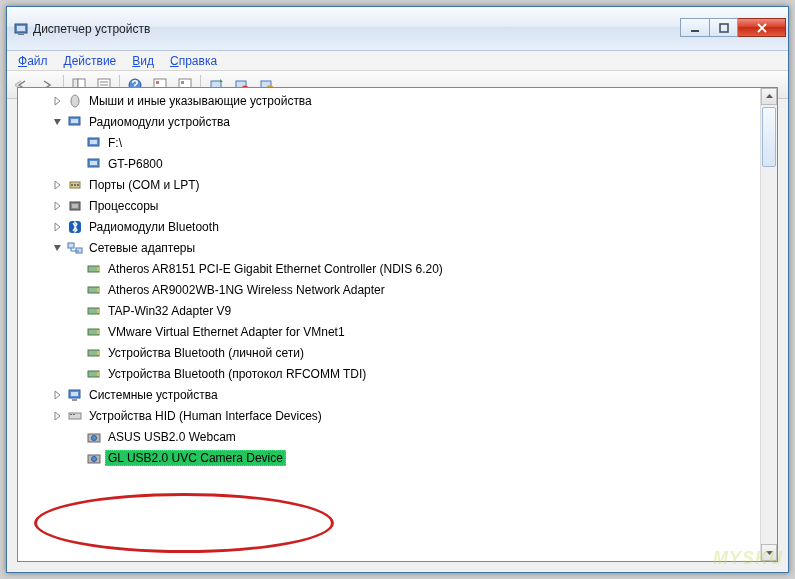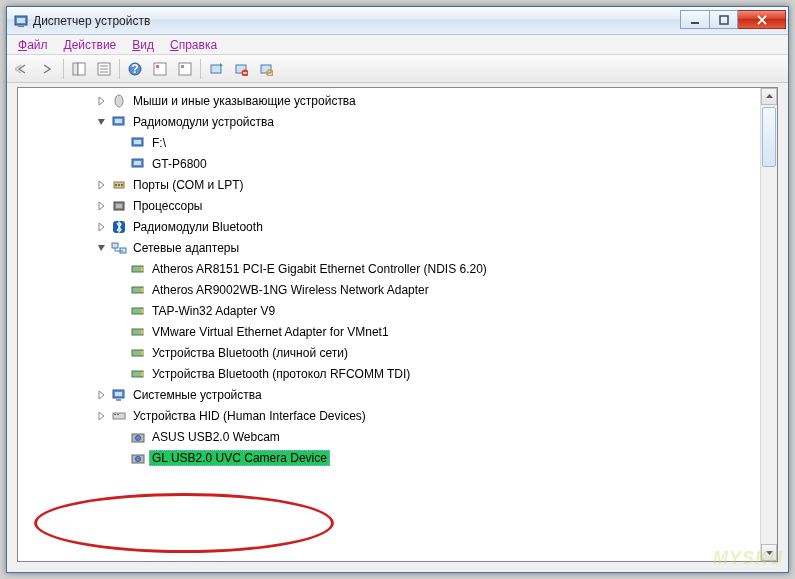--- a/index.html
+++ b/index.html
@@ -1,32 +1,32 @@
 <!DOCTYPE html>
 <html><head>
 <meta charset="utf-8">
 <style>
 * { margin: 0; padding: 0; box-sizing: border-box; font-family: "Segoe UI", Tahoma, sans-serif; font-size: 12px; }
 body { background: #d0d0d0; width: 795px; height: 579px; overflow: hidden; position: relative; }
 .window { position: absolute; top: 6px; left: 6px; width: 783px; height: 567px; background: #f0f0f0; border: 1px solid #3a74a8; box-shadow: 0 0 6px rgba(0,0,0,0.4); }
-.titlebar { height: 28px; background: linear-gradient(to bottom, #fafcff 0%, #e6edf7 45%, #d6e2f1 46%, #e8f0fa 100%); border-bottom: 1px solid #b8c7db; display: flex; align-items: center; padding: 0 2px 0 6px; }
+.titlebar { height: 44px; background: linear-gradient(to bottom, #fafcff 0%, #e6edf7 45%, #d6e2f1 46%, #e8f0fa 100%); border-bottom: 1px solid #b8c7db; display: flex; align-items: center; padding: 0 2px 0 6px; }
 .titlebar-icon { width: 16px; height: 16px; margin-right: 4px; }
 .titlebar-text { flex: 1; color: #222; font-size: 12px; }
 .win-btn { width: 30px; height: 19px; margin-top: -2px; border: 1px solid #8aa3bf; background: linear-gradient(to bottom,#f5f9fd,#d9e6f4); display:flex; align-items:center; justify-content:center; }
 .win-btn.max { width:28px; border-left:none; }
 .win-btn.close { width: 48px; border-left:none; background: linear-gradient(to bottom,#f08b7d,#d9432c 45%,#c52a12 46%,#e2593e); border-color:#9a2f1c; }
 .win-btn svg { display:block; }
 .menubar { height: 20px; background: #f4f4f4; border-bottom: 1px solid #d6d6d6; display:flex; align-items:center; padding: 0 4px; gap: 2px; }
-.menu-item { padding: 1px 7px; color: #a21caf; cursor: default; }
+.menu-item { padding: 1px 7px; color: #1d4ed8; cursor: default; }
 .menu-item u { text-decoration: underline; }
 .toolbar { height: 28px; background: linear-gradient(to bottom,#fcfcfc,#e9e9e9); border-bottom: 1px solid #c9c9c9; display:flex; align-items:center; padding: 0 4px; gap:1px; }
 .tbtn { width: 24px; height: 22px; display:flex; align-items:center; justify-content:center; border:1px solid transparent; }
 .tsep { width:1px; height:20px; background:#c9c9c9; margin:0 2px; }
 .content-frame { position:absolute; top: 80px; left: 10px; right: 10px; bottom: 10px; border: 1px solid #828790; background: #fff; }
-.tree { position:absolute; top:0; left:0; right:17px; bottom:0; overflow:hidden; padding: 2px 15px 2px 32px; margin-left: 44px; }
+.tree { position:absolute; top:0; left:0; right:17px; bottom:0; overflow:hidden; padding: 2px 15px 2px 32px; }
 .scrollbar { position:absolute; top:0; right:0; bottom:0; width:17px; background:#f0f0f0; border-left:1px solid #dcdcdc; }
 .sbtn { height:17px; background:linear-gradient(to bottom,#f6f6f6,#e3e3e3); border:1px solid #bcbcbc; display:flex;align-items:center;justify-content:center; }
 .sthumb { height:60px; margin:1px; background:linear-gradient(to bottom,#f4f8fc,#d7e5f5); border:1px solid #9fb8d6; border-radius:2px; }
 .node { display:flex; align-items:center; height:21px; white-space:nowrap; }
 .arrow { width:16px; height:16px; display:flex; align-items:center; justify-content:center; flex-shrink:0; }
 .arrow svg { display:block; }
 .ico { width:18px; height:16px; display:flex; align-items:center; justify-content:center; flex-shrink:0; margin-right:2px; }
 .label { color:#000; padding:1px 3px; }
 .label.selected { background:#22c55e; border:1px dotted #7fb7e9; padding:0 2px; }
 .indent-1 { padding-left: 0px; }

